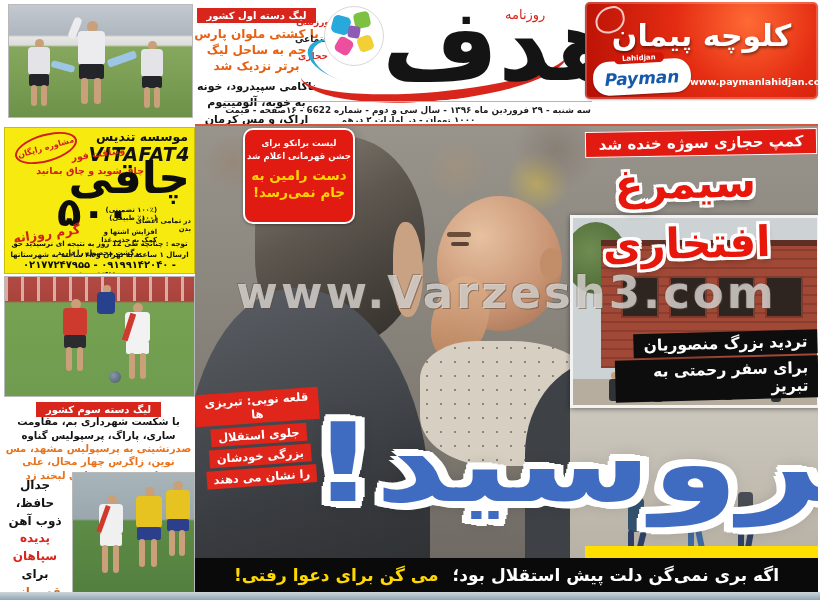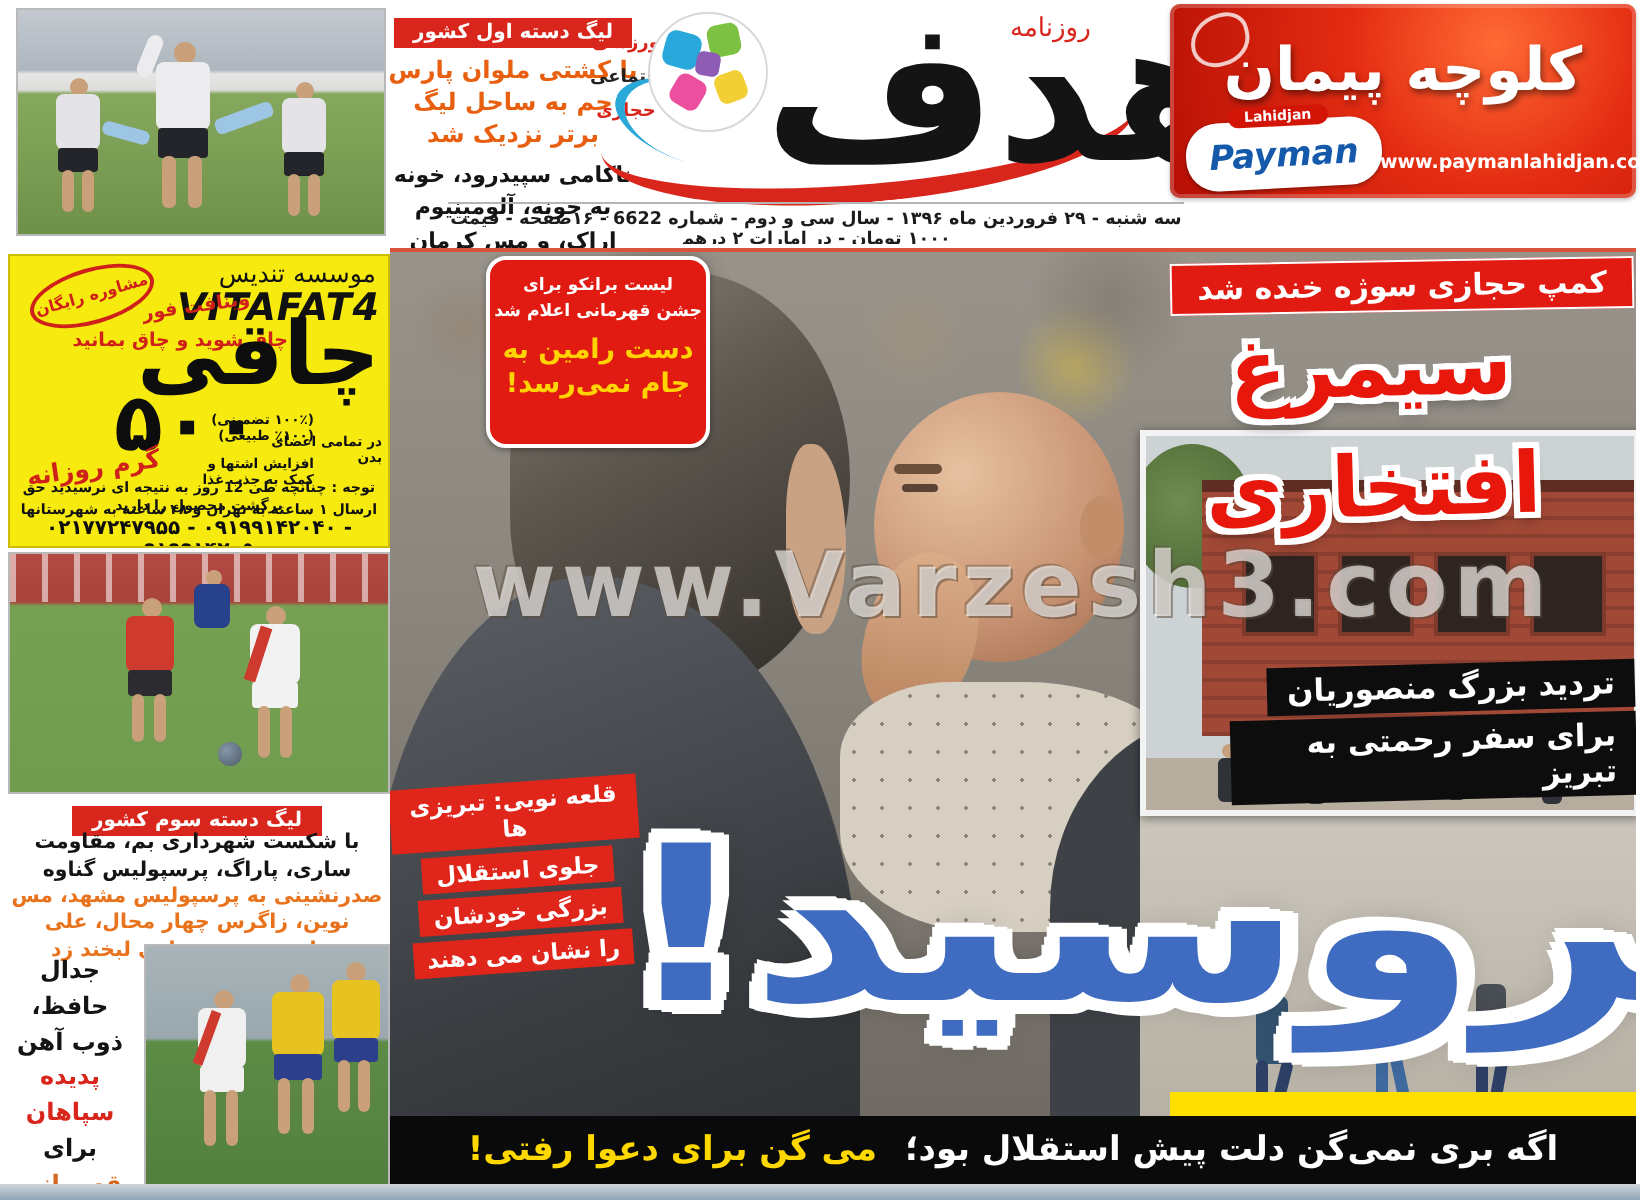--- a/index.html
+++ b/index.html
@@ -58,21 +58,21 @@
     transform:rotate(-3deg);box-shadow:0 1px 2px rgba(0,0,0,.35);text-align:center;}
   #payman-brand{font-size:17px;font-weight:bold;font-style:italic;color:#1559ab;line-height:36px;}
   #payman-origin{position:absolute;left:22px;top:-7px;background:#d31508;color:#fff;font-size:7px;
     font-weight:bold;padding:1px 8px;border-radius:8px;}
   #ad-website{right:6px;bottom:12px;width:122px;color:#fff;font-size:9.5px;font-weight:bold;text-align:center;}
   #ad-contact{left:585px;top:101px;width:233px;font-size:8.5px;font-weight:bold;color:#1b3d8f;text-align:center;}
 
   
   #vitafat{left:4px;top:127px;width:189px;height:145px;background:#f6ea0f;
     border:1px solid #cbbd05;overflow:hidden;}
-  #vf-org{right:6px;top:1px;font-size:12.5px;font-weight:normal;color:#111;}
+  #vf-org{right:6px;top:1px;font-size:12.5px;font-weight:bold;color:#111;}
   #vf-product{right:4px;top:15px;font-size:19px;font-weight:bold;font-style:italic;letter-spacing:.5px;color:#111;}
   #vf-badge{left:9px;top:6px;width:60px;height:24px;border:2px solid #d0201a;border-radius:50%;
     color:#d0201a;font-size:8px;font-weight:bold;line-height:24px;text-align:center;transform:rotate(-16deg);}
   #vf-product-fa{left:66px;top:20px;color:#d0201a;font-size:9.5px;font-weight:bold;transform:rotate(-8deg);}
   #vf-slogan{right:50px;top:37px;color:#d0201a;font-size:9.5px;font-weight:bold;}
   #vf-big{right:4px;top:24px;font-size:44px;font-weight:900;color:#0d0d0d;line-height:1.2;}
   #vf-amount{left:52px;top:64px;font-size:40px;font-weight:bold;color:#0d0d0d;line-height:1;}
   #vf-unit{left:8px;top:98px;color:#d0201a;font-size:12.5px;font-weight:bold;transform:rotate(-8deg);}
   .vf-feat{position:absolute;left:96px;width:56px;font-size:6.8px;font-weight:bold;color:#111;text-align:right;}
   #vf-note{left:4px;right:4px;top:111px;font-size:7.1px;font-weight:bold;color:#111;text-align:center;}

